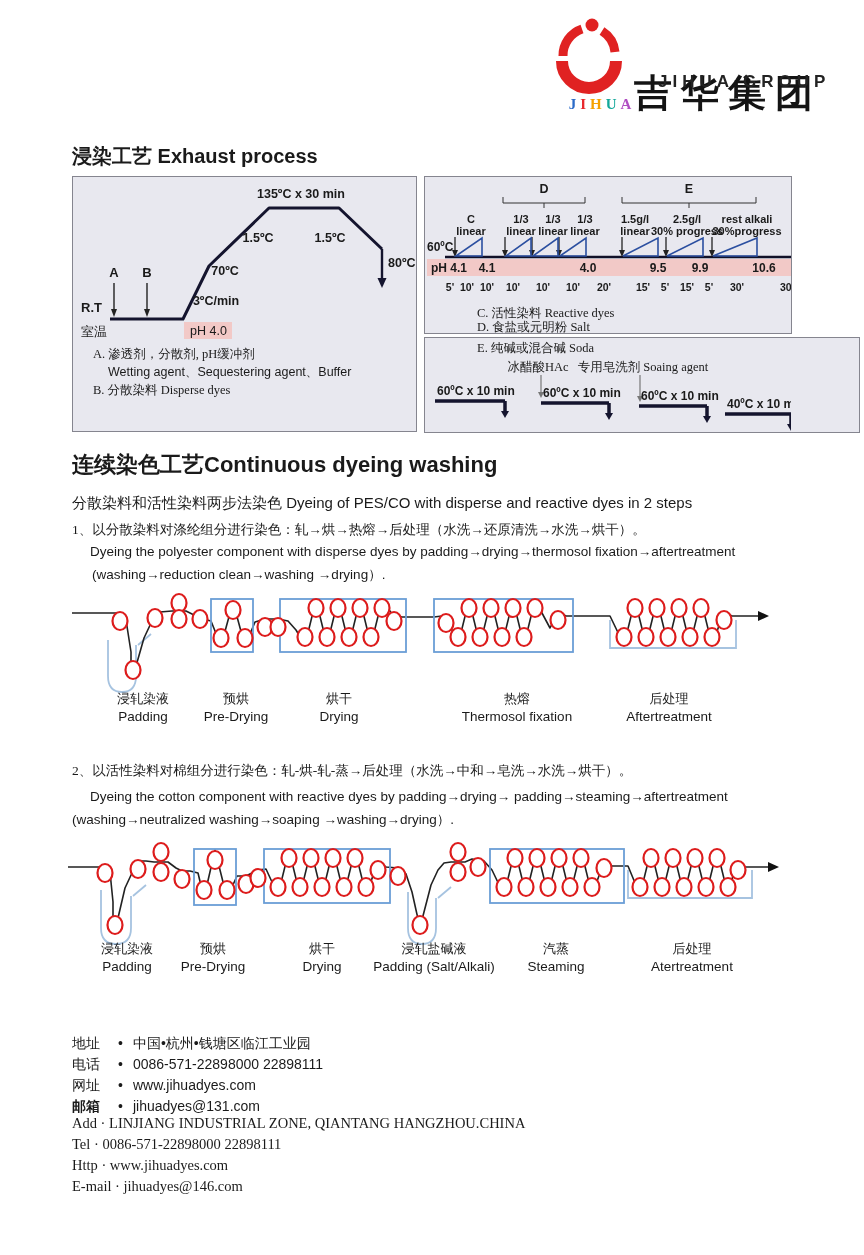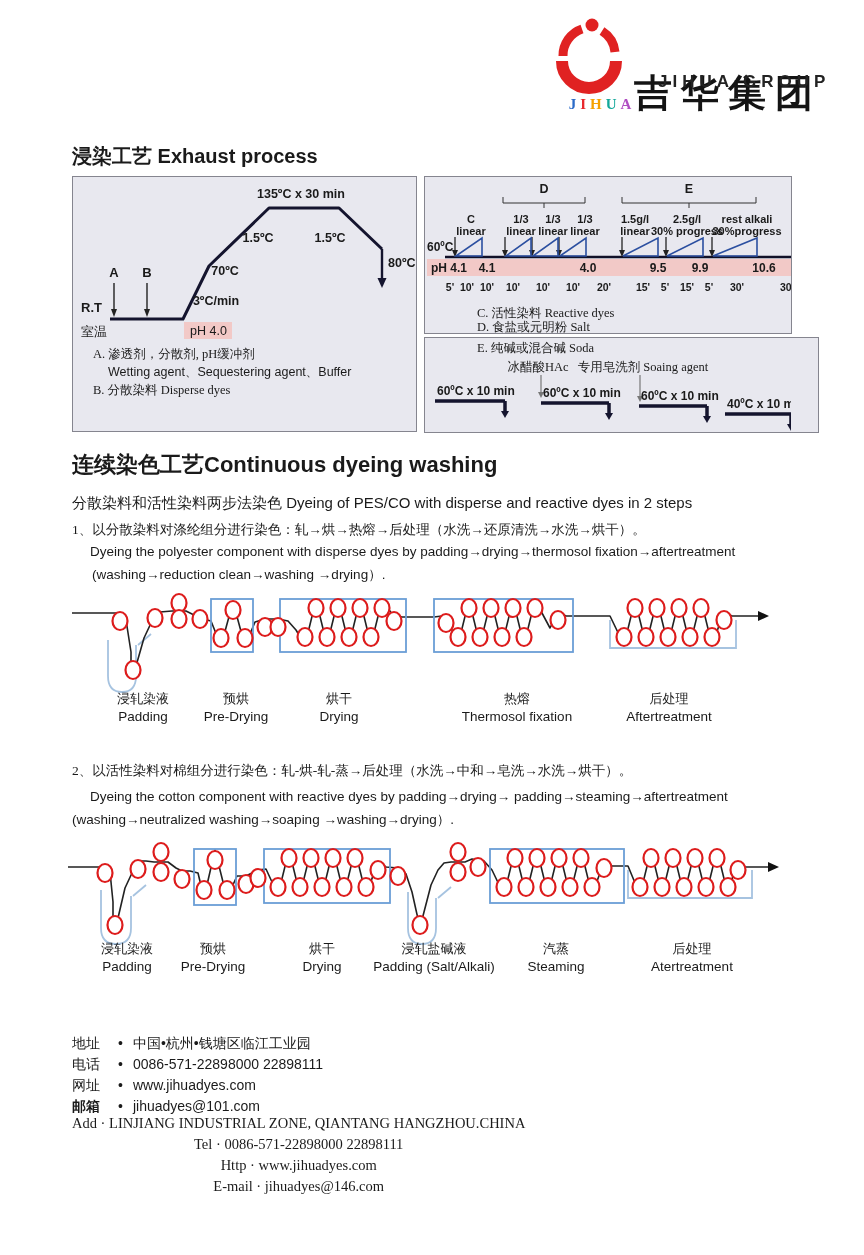--- a/index.html
+++ b/index.html
@@ -142,21 +142,21 @@
           <text x="262" y="114" text-anchor="middle" font-size="10.5" font-weight="bold" class="st">15'</text>
           <text x="284" y="114" text-anchor="middle" font-size="10.5" font-weight="bold" class="st">5'</text>
           <text x="312" y="114" text-anchor="middle" font-size="10.5" font-weight="bold" class="st">30'</text>
           <text x="362" y="114" text-anchor="middle" font-size="10.5" font-weight="bold" class="st">30'</text>
           <text x="52" y="140" text-anchor="start" font-size="12.5" font-weight="normal" class="sf">C. 活性染料  Reactive dyes</text>
           <text x="52" y="154" text-anchor="start" font-size="12.5" font-weight="normal" class="sf">D. 食盐或元明粉  Salt</text>
         </g>
     </svg>
   </div>
 
-  <div class="ebox" style="left:424px;top:337px;width:395px;height:96px;">
+  <div class="ebox" style="left:424px;top:337px;width:436px;height:96px;">
     <svg id="rbot" width="366" height="94" viewBox="0 0 366 94" class="st">
       <g id="rbot-geom">
           <line x1="116" y1="37" x2="116" y2="56" stroke="#777" stroke-width="1.2"></line>
           <polygon points="113,54 119,54 116,60" fill="#777"></polygon>
           <line x1="215" y1="37" x2="215" y2="60" stroke="#777" stroke-width="1.2"></line>
           <polygon points="212,58 218,58 215,64" fill="#777"></polygon>
           <path d="M10,63 H80 M80,63 V74" stroke="#14142e" stroke-width="3.5" fill="none"></path>
           <polygon points="76,73 84,73 80,80" fill="#14142e"></polygon>
           <path d="M116,65 H184 M184,65 V76" stroke="#14142e" stroke-width="3.5" fill="none"></path>
           <polygon points="180,75 188,75 184,82" fill="#14142e"></polygon>
@@ -325,22 +325,22 @@
         <text x="488" y="131" text-anchor="middle" font-size="13.5" font-weight="normal" class="st">Steaming</text>
         <text x="624" y="113" text-anchor="middle" font-size="13" font-weight="normal" class="sf">后处理</text>
         <text x="624" y="131" text-anchor="middle" font-size="13.5" font-weight="normal" class="st">Atertreatment</text>
       </svg>
   </div>
 
   <div class="abs f-zh" style="left:72px;top:1033px;" id="footer-zh">
       <div><span class="lab sf">地址</span><span class="dot">•</span><span>中国•杭州•钱塘区临江工业园</span></div>
       <div><span class="lab sf">电话</span><span class="dot">•</span><span>0086-571-22898000 22898111</span></div>
       <div><span class="lab sf">网址</span><span class="dot">•</span><span>www.jihuadyes.com</span></div>
-      <div><span class="lab sf" style="font-weight: bold;">邮箱</span><span class="dot">•</span><span>jihuadyes@101.com</span></div>
+      <div><span class="lab sf" style="font-weight: bold;">邮箱</span><span class="dot">•</span><span>jihuadyes@131.com</span></div>
     </div>
-  <div class="abs f-en" style="left:72px;top:1113px;text-align:center;" id="footer-en">
+  <div class="abs f-en" style="left:72px;top:1113px;" id="footer-en">
       <div>Add · LINJIANG INDUSTRIAL ZONE, QIANTANG HANGZHOU.CHINA</div>
       <div>Tel · 0086-571-22898000 22898111</div>
       <div>Http · www.jihuadyes.com</div>
       <div>E-mail · jihuadyes@146.com</div>
     </div>
 
 </div>
 
 </body></html>

